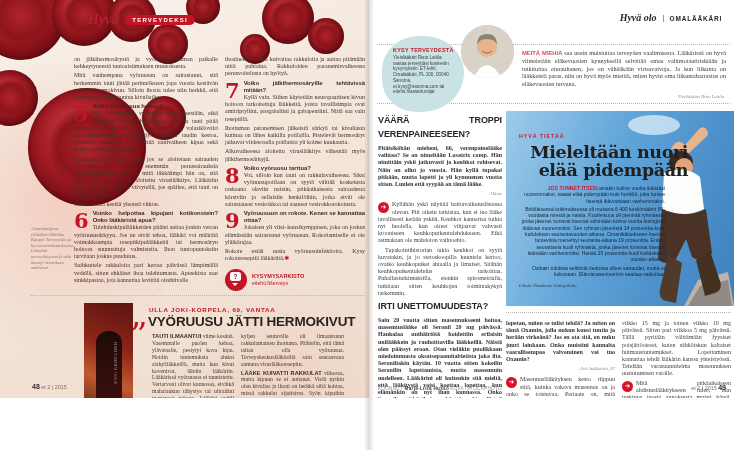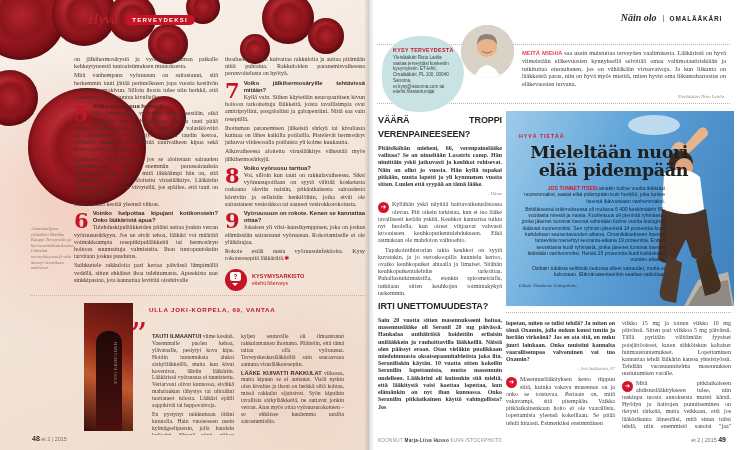--- a/index.html
+++ b/index.html
@@ -1,19 +1,19 @@
 <!DOCTYPE html>
 <html><head>
 <meta charset="utf-8">
 <style>
   * { margin:0; padding:0; box-sizing:border-box; }
   html,body { width:738px; height:450px; }
   body { font-family:"Liberation Serif", serif; overflow:hidden; }
   .spread { position:relative; width:738px; height:450px; background:#fff; display:flex; }
-  .page { position:relative; width:369px; height:450px; overflow:hidden; }
+  .page { position:relative; width:369px; height:398px; overflow:hidden; }
 
   
   .page-left { background:linear-gradient(160deg,#f8f2ec 0%,#f4e7dc 40%,#efdccd 100%); }
   .wash { position:absolute; border-radius:50%; filter:blur(10px); }
   .rose { position:absolute; border-radius:50%;
           background:radial-gradient(circle at 42% 38%, #d3444b 0%, #a81d26 35%, #7c0f16 70%, #55070c 100%);
           box-shadow:inset 0 0 8px rgba(40,0,0,.6); }
   .rose::after { content:""; position:absolute; inset:18%;
           border-radius:50%;
           background:radial-gradient(circle at 50% 50%, #b3242c 0%, #8c141b 55%, rgba(90,8,12,0) 75%); }
@@ -189,41 +189,42 @@
       </div>
     </div>
 
     <div class="sidecap">Asiantuntijana ylilääkäri Markku Kauppi Terveystalo ja hyvinvointikeskuksesta. Lähteinä terveyskirjasto.fi sekä Sanofi-Aventiksen nettisivut.</div>
 
     <div class="rule-dot-pink"></div>
 
     <div class="story-photo"></div>
     <div class="vcredit">ESSI KÄHKÖNEN</div>
     <div class="kicker">ULLA JOKI-KORPELA, 69, VANTAA</div>
+    <div class="story-head">VYÖRUUSU JÄTTI HERMOKIVUT</div>
     <div class="bigquote">”</div>
 
     <div class="story-col" style="left:152px; width:82px;">
       <p><span class="slead">TAUTI ILMAANTUI</span> <span>viime kesänä. Vasemmalle puolen kehoa, ylävatsalle, pesiytyi kova kipu. Hoidin tuntemuksia aluksi särkylääkkeillä, mutta kun kivut kovenivat, lähdin lääkäriin. Lääkärissä vyöruusua ei tunnistettu. Veriarvoni olivat kunnossa, eivätkä mahalaukun tähystys tai ultraääni tuottaneet tulosta. Lääkäri epäili sappikiviä tai happovaivoja.</span></p>
       <p>En pystynyt nukkumaan öitäni kunnolla. Hain vuoteeseen usein kylmägeelipussin, jolla haudoin kylkeäni. Yhtenä yönä, viikon kuluttua kipuoireiden alkamisesta, huomasin, että toisen</p>
     </div>
     <div class="story-col" style="left:241px; width:103px;">
       <p>kyljen seutuville oli ilmaantunut rakkulamainen ihottuma. Päättelin, että tämä taitaa olla vyöruusua. Terveyskeskuslääkäriltä sain seuraavana aamuna viruslääkereseptin.</p>
       <p><span class="slead">LÄÄKE KUIVATTI RAKKULAT</span> <span>viikossa, mutta kipuun se ei auttanut. Vielä nytkin olen kivulias ja ihoni on herkkä siltä kohtaa, missä rakkulat sijaitsivat. Syön kipuihin tavallisia särkylääkkeitä, ne auttavat jonkin verran. Aion myös ottaa vyöruusurokotteen – se ehkäisee kuulemma uusilta sairastumisilta.</span></p>
     </div>
 
     <div class="pfooter" style="left:32px;">
       <span class="pn">48</span>
       <span>et 2 | 2015</span>
     </div>
   </div>
 
   <div class="page page-right">
 
     <div class="rhead">
-      <span class="script">Näin olo</span>
+      <span class="script">Hyvä olo</span>
       <span class="sec">OMALÄÄKÄRI</span>
     </div>
 
     <div class="rule-dot" style="left:8px; right:8px; top:44px;"></div>
 
     <div class="bubble">
       <div class="bt">KYSY TERVEYDESTÄ</div>
       <div class="bb">Yleislääkäri Risto Laitila vastaa terveyttäsi koskeviin kysymyksiin. ET-lehti, Omalääkäri, PL 100, 00040 Sanoma, et.kysy@sanoma.com tai etlehti.fi/asiantuntijat</div>
     </div>
     <div class="docphoto">

